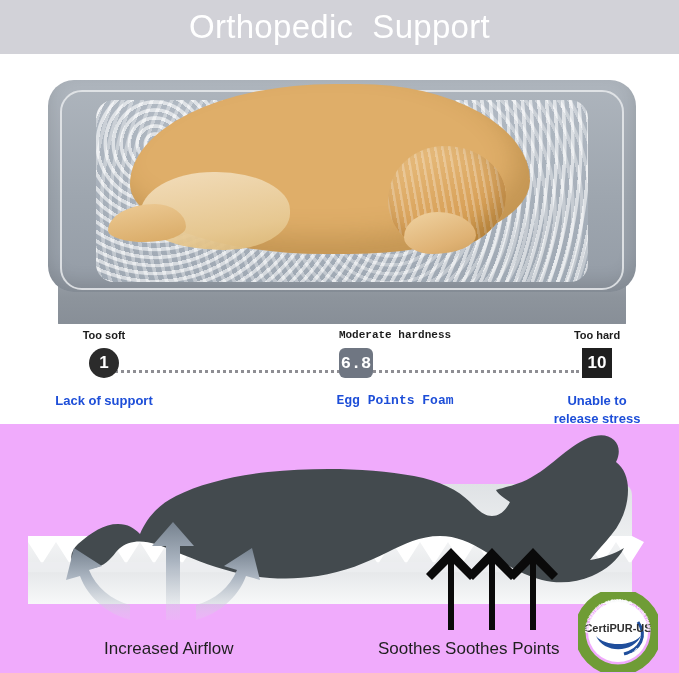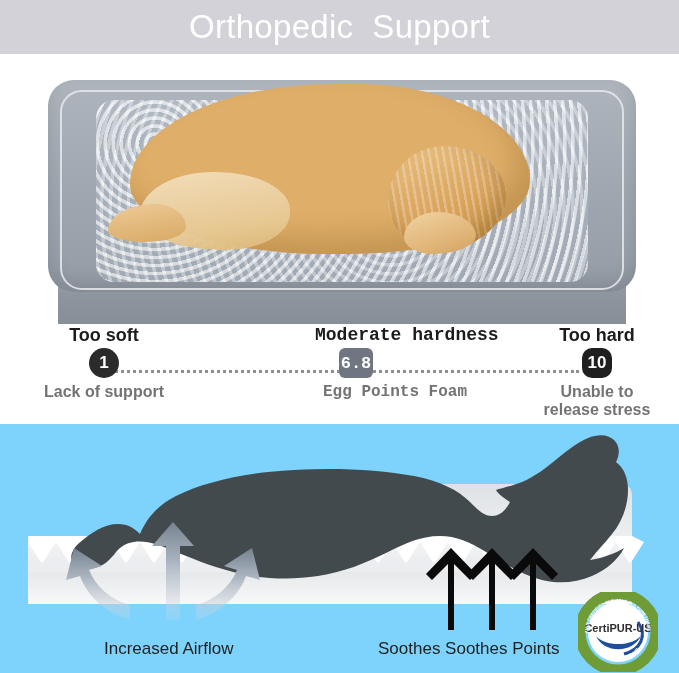--- a/index.html
+++ b/index.html
@@ -156,58 +156,58 @@
     border-top: 3px dotted #8e8e93;
   }
   .scale-stop {
     position: absolute;
     width: 160px;
     text-align: center;
     transform: translateX(-50%);
     top: 0;
   }
   .stop-top {
-    font-size: 18px;
+    font-size: 11px;
     font-weight: bold;
     line-height: 18px;
     color: #1c1c1c;
     white-space: nowrap;
   }
   .stop-marker {
     margin: 4px auto 0;
     width: 30px; height: 30px;
     display: flex;
     align-items: center;
     justify-content: center;
     color: #ffffff;
     font-size: 17px;
     font-weight: bold;
     position: relative;
     z-index: 2;
   }
   .marker-circle { background: #2b2b2b; border-radius: 50%; }
   .marker-round  { background: #6f7682; border-radius: 6px; width: 34px; margin-left: 24px; }
-  .marker-square { background: #1f1f1f; border-radius: 10px; }
+  .marker-square { background: #1f1f1f; border-radius: 0; }
   .stop-bottom {
-    margin-top: 5px;
-    font-size: 16px;
+    margin-top: 14px;
+    font-size: 13px;
     font-weight: bold;
     line-height: 18px;
-    color: #737373;
+    color: #1d4ed8;
   }
   #stop-0 { left: 104px; }
   #stop-1 { left: 395px; font-family: Liberation Mono, monospace; }
   #stop-2 { left: 597px; }
 
   
   .diagram {
     position: absolute;
     left: 0; top: 424px;
     width: 679px; height: 249px;
-    background: #7dd3fc;
+    background: #f0abfc;
   }
   .diagram-svg { position: absolute; left: 0; top: 0; }
 
   .caption {
     position: absolute;
     font-size: 17px;
     font-weight: normal;
     color: #1f1f1f;
     white-space: nowrap;
   }

